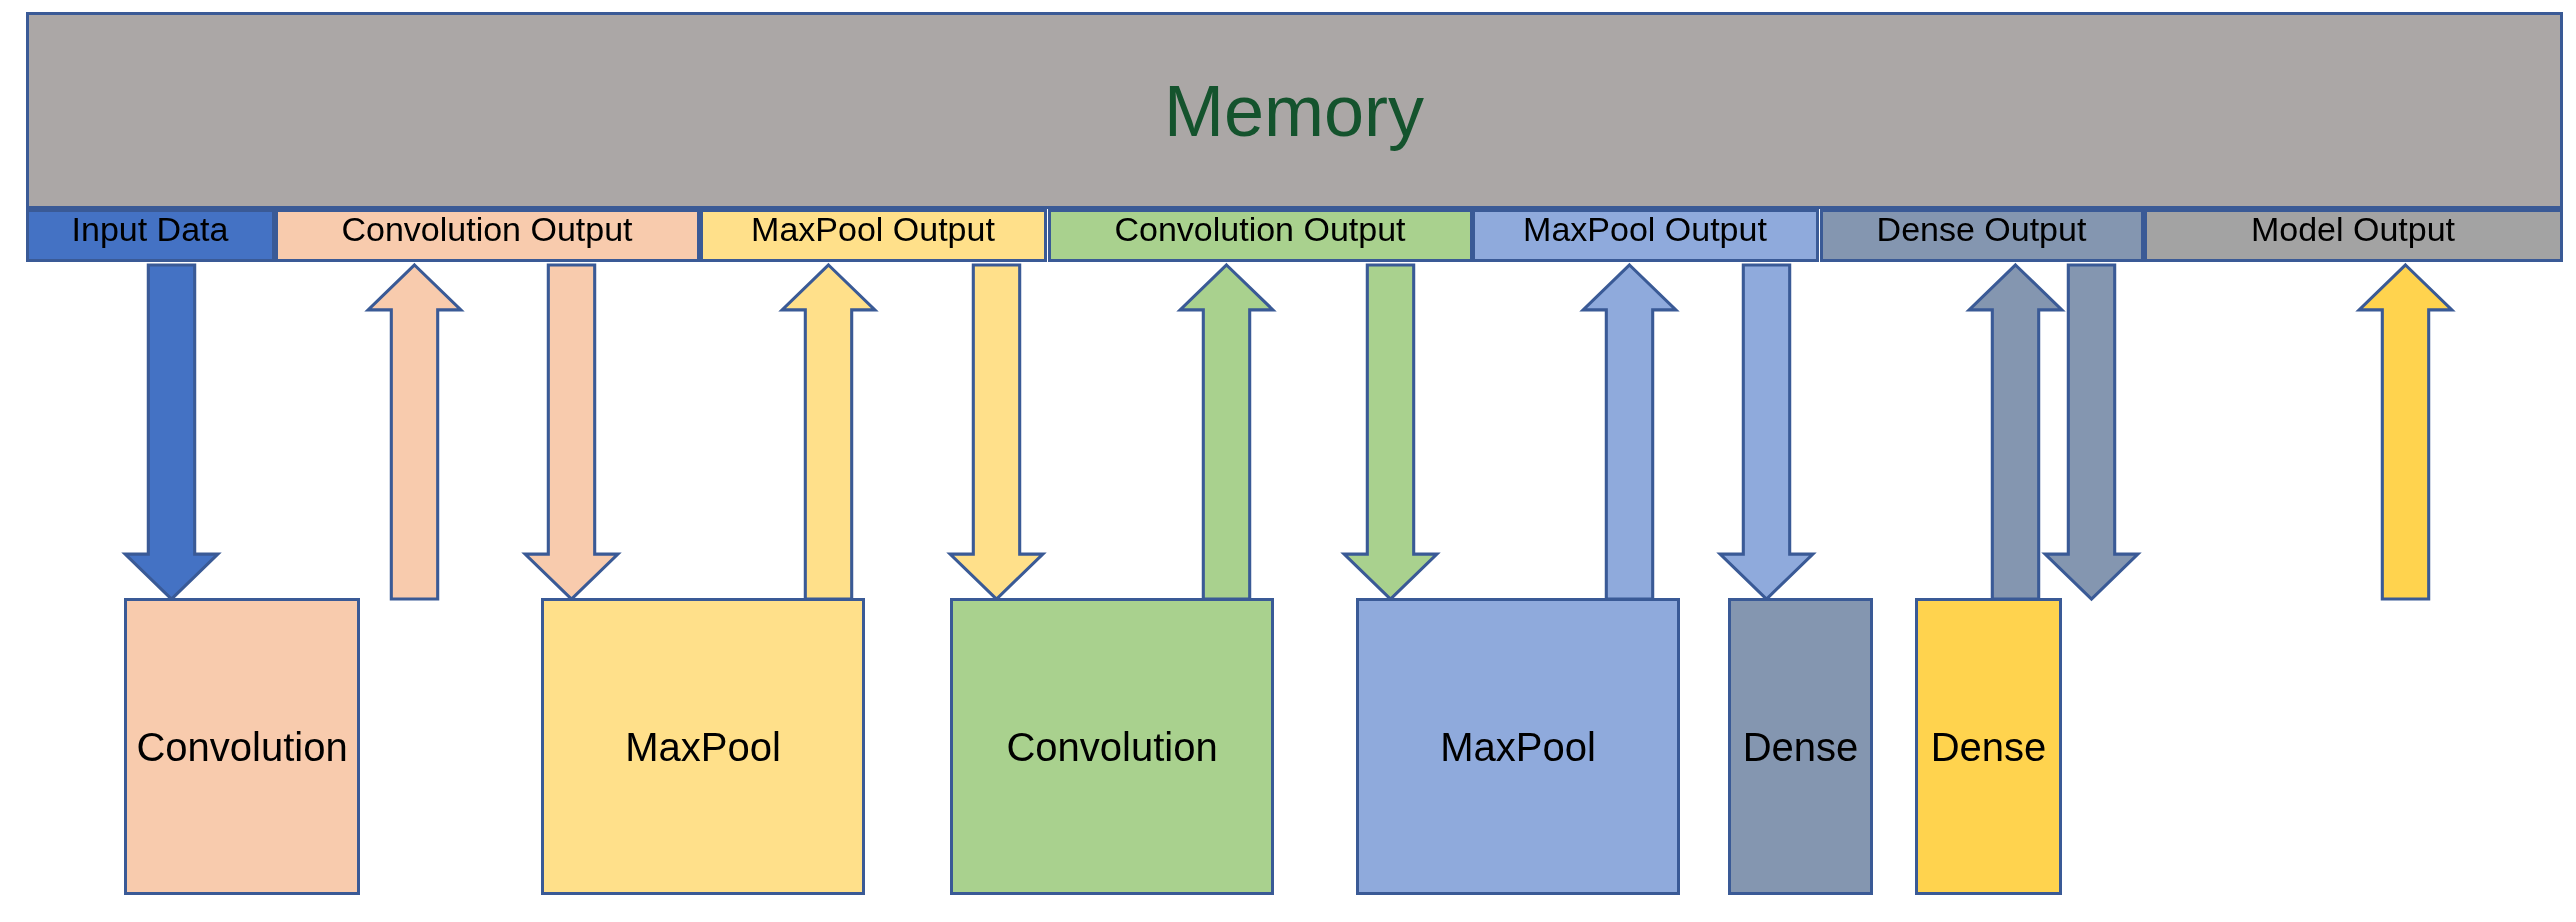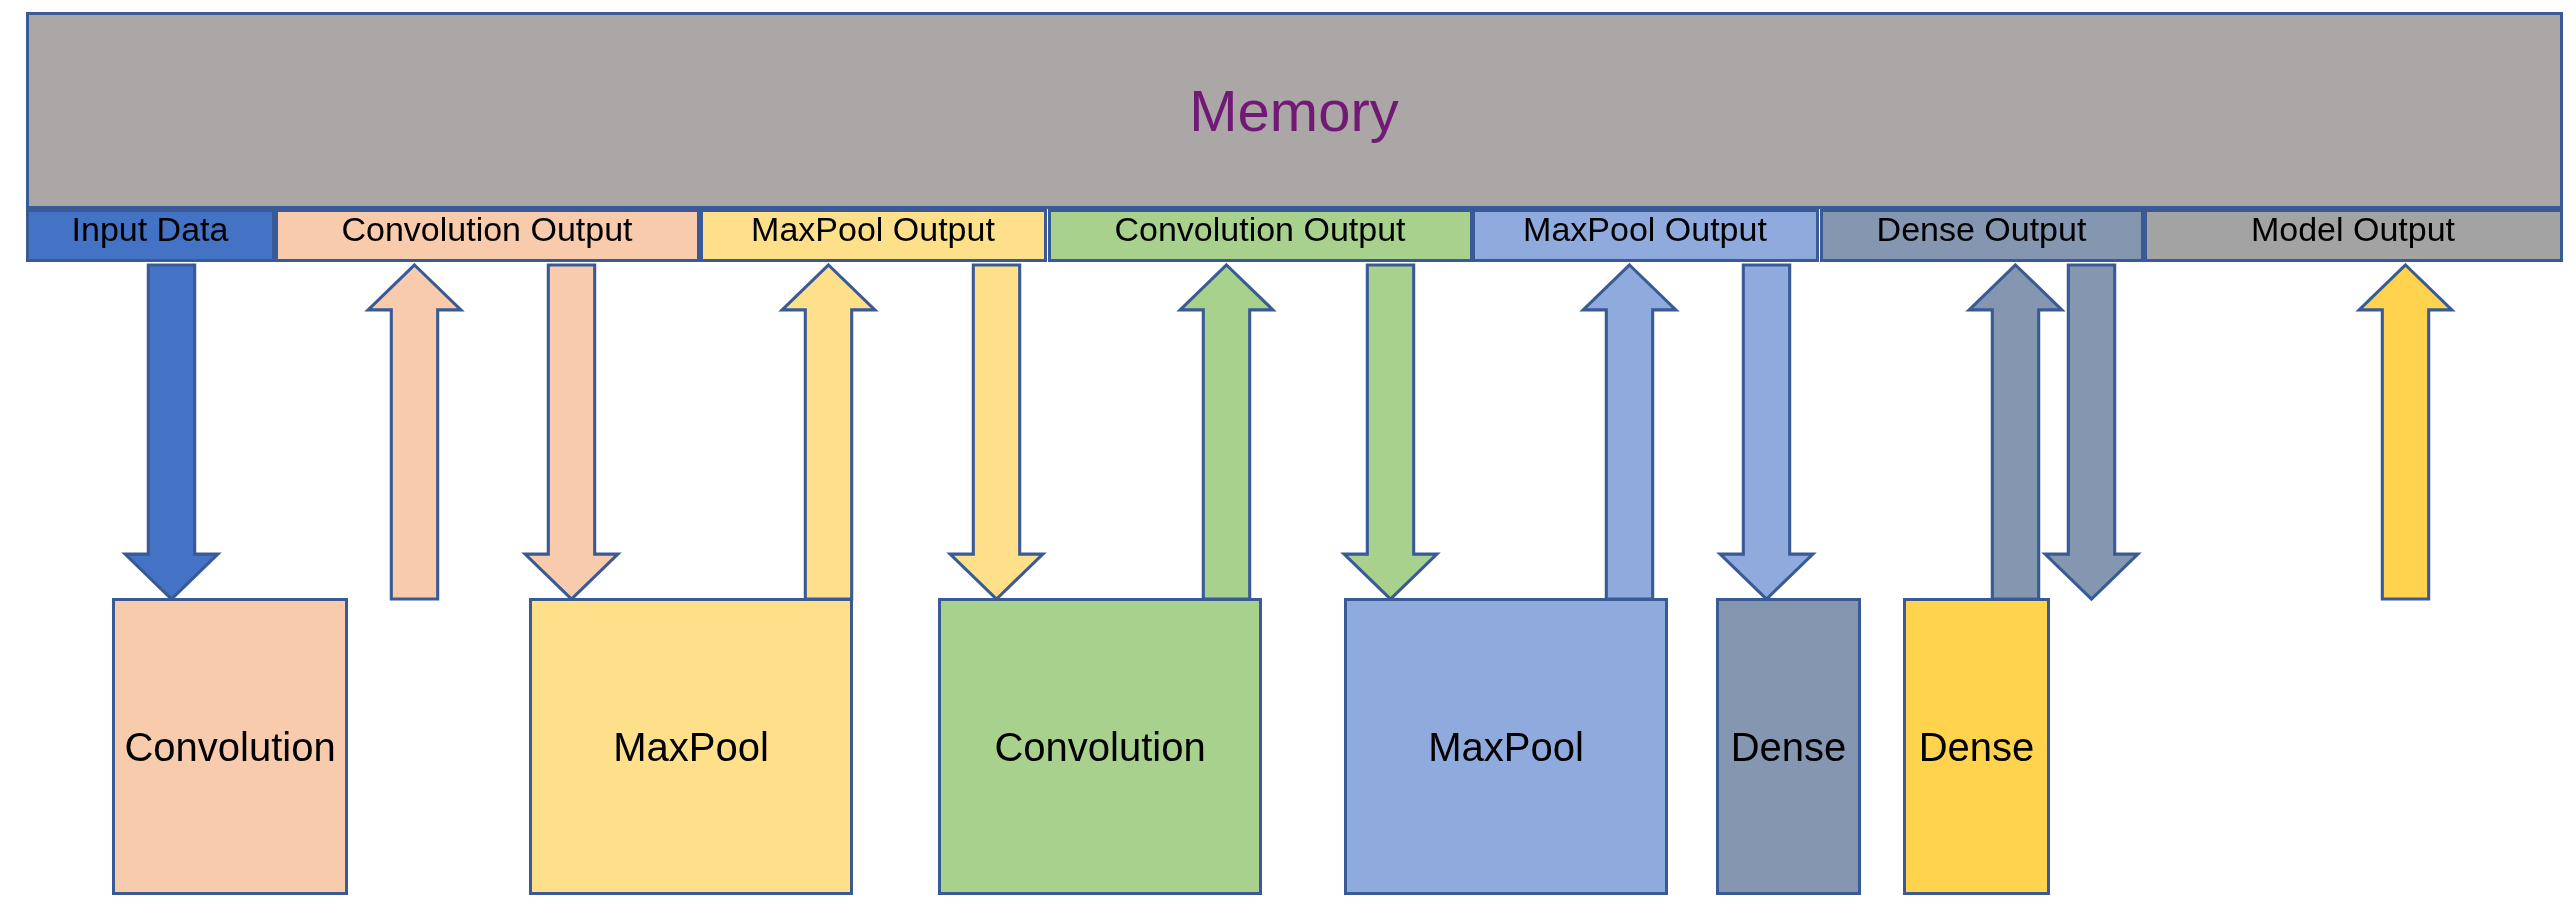--- a/index.html
+++ b/index.html
@@ -24,22 +24,22 @@
     width: 2537px;
     height: 197px;
     background: #ABA7A6;
     border: 3.9px solid #3A5A96;
     box-sizing: border-box;
     display: flex;
     align-items: center;
     justify-content: center;
   }
   .memory-title {
-    font-size: 58px;
-    color: #701a75;
+    font-size: 72px;
+    color: #14532d;
     line-height: 1;
     font-weight: 400;
     letter-spacing: 0px;
   }
   .slot-row {
     position: absolute;
     left: 25.5px;
     top: 209px;
     width: 2537px;
     height: 53px;
@@ -62,20 +62,21 @@
     position: absolute;
     border: 3.9px solid #3A5A96;
     box-sizing: border-box;
     display: flex;
     align-items: center;
     justify-content: center;
     color: #000000;
     font-size: 40px;
     line-height: 1;
     white-space: nowrap;
+    margin-left: 12px;
   }
   .arrow {
     position: absolute;
   }
   .arrow svg {
     display: block;
     overflow: visible;
   }
 </style>
 </head>

